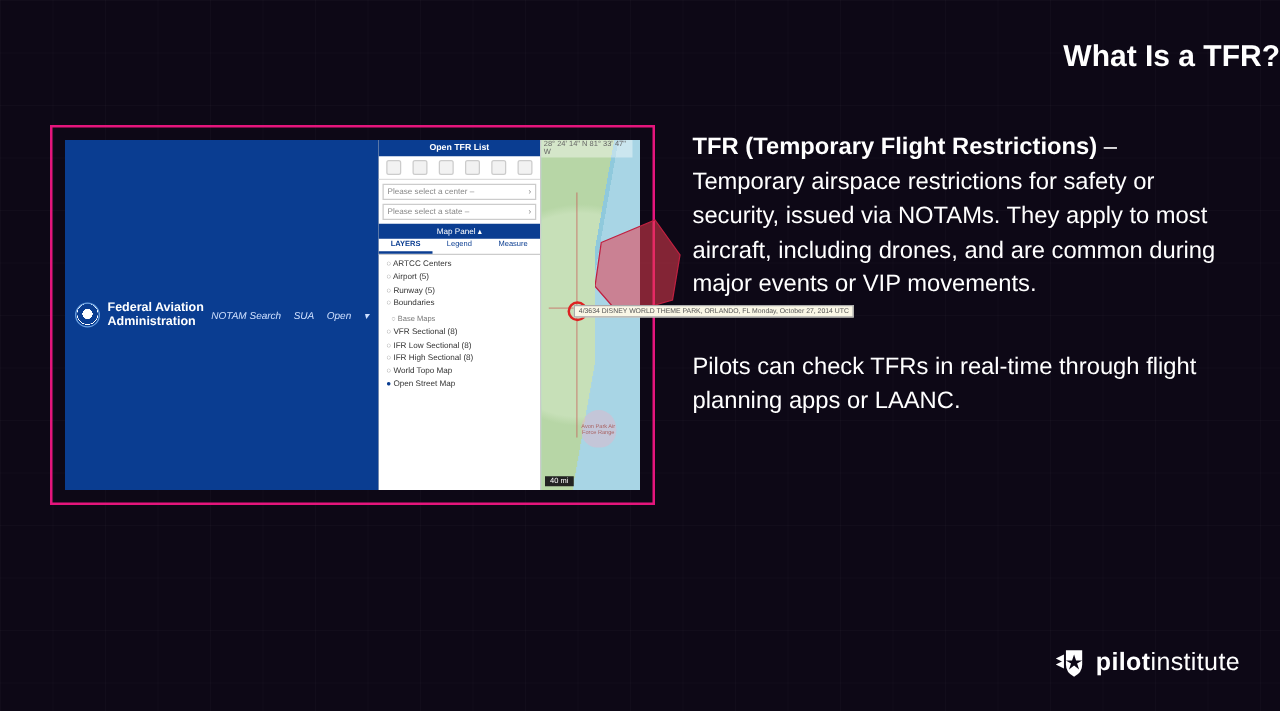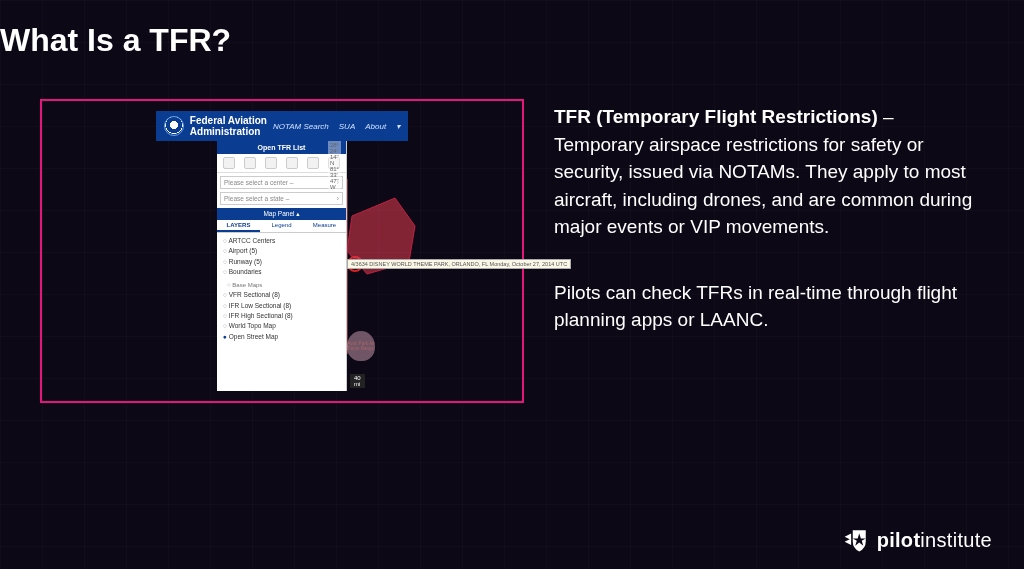--- a/index.html
+++ b/index.html
@@ -8,39 +8,38 @@
     background: #0d0816;
     font-family: -apple-system, BlinkMacSystemFont, "Segoe UI", Helvetica, Arial, sans-serif;
     color: #fff;
     position: relative;
     background-image:
       linear-gradient(rgba(255,255,255,0.018) 1px, transparent 1px),
       linear-gradient(90deg, rgba(255,255,255,0.018) 1px, transparent 1px);
     background-size: 42px 42px;
   }
   .title {
-    text-align: left;
-    font-size: 32px;
+    text-align: right;
+    font-size: 24px;
     font-weight: 700;
-    padding-top: 22px;
+    padding-top: 32px;
   }
   .content {
     display: flex;
     gap: 30px;
     padding: 40px 40px 0 40px;
     align-items: flex-start;
   }
   .figure {
     width: 484px;
     height: 304px;
     border: 2px solid #e4157c;
     padding: 10px;
     display: flex;
-    flex-direction: column;
-    align-items: center;
+    flex-direction: row;
   }
   .faa-header {
     background: #0a3d91;
     color: #fff;
     display: flex;
     align-items: center;
     padding: 4px 8px;
     font-size: 10px;
     gap: 6px;
   }
@@ -118,21 +117,21 @@
     font-size: 19px;
     line-height: 1.45;
     padding-top: 4px;
   }
   .text-col p + p { margin-top: 38px; }
   .term { font-weight: 700; }
 
   .brand {
     position: absolute;
     right: 32px;
-    bottom: 16px;
+    bottom: 26px;
     display: flex;
     align-items: center;
     gap: 8px;
     color: #fff;
   }
   .brand-mark {
     width: 26px; height: 26px;
     position: relative;
   }
   .brand-mark svg { width:100%; height:100%; }
@@ -147,21 +146,21 @@
 <div class="content">
 
   <div class="figure">
     <div class="faa-header">
       <div class="faa-seal"></div>
       <div class="faa-title" style="white-space:pre-line">Federal Aviation
 Administration</div>
       <div class="faa-nav">
         <span>NOTAM Search</span>
         <span>SUA</span>
-        <span>About</span>
+        <span>Open</span>
         <span>▾</span>
       </div>
     </div>
     <div class="app-body">
       <div class="sidebar">
         <div class="sb-head">Open TFR List</div>
         <div class="sb-tools">
           <div class="sb-tool"></div>
           <div class="sb-tool"></div>
           <div class="sb-tool"></div>

